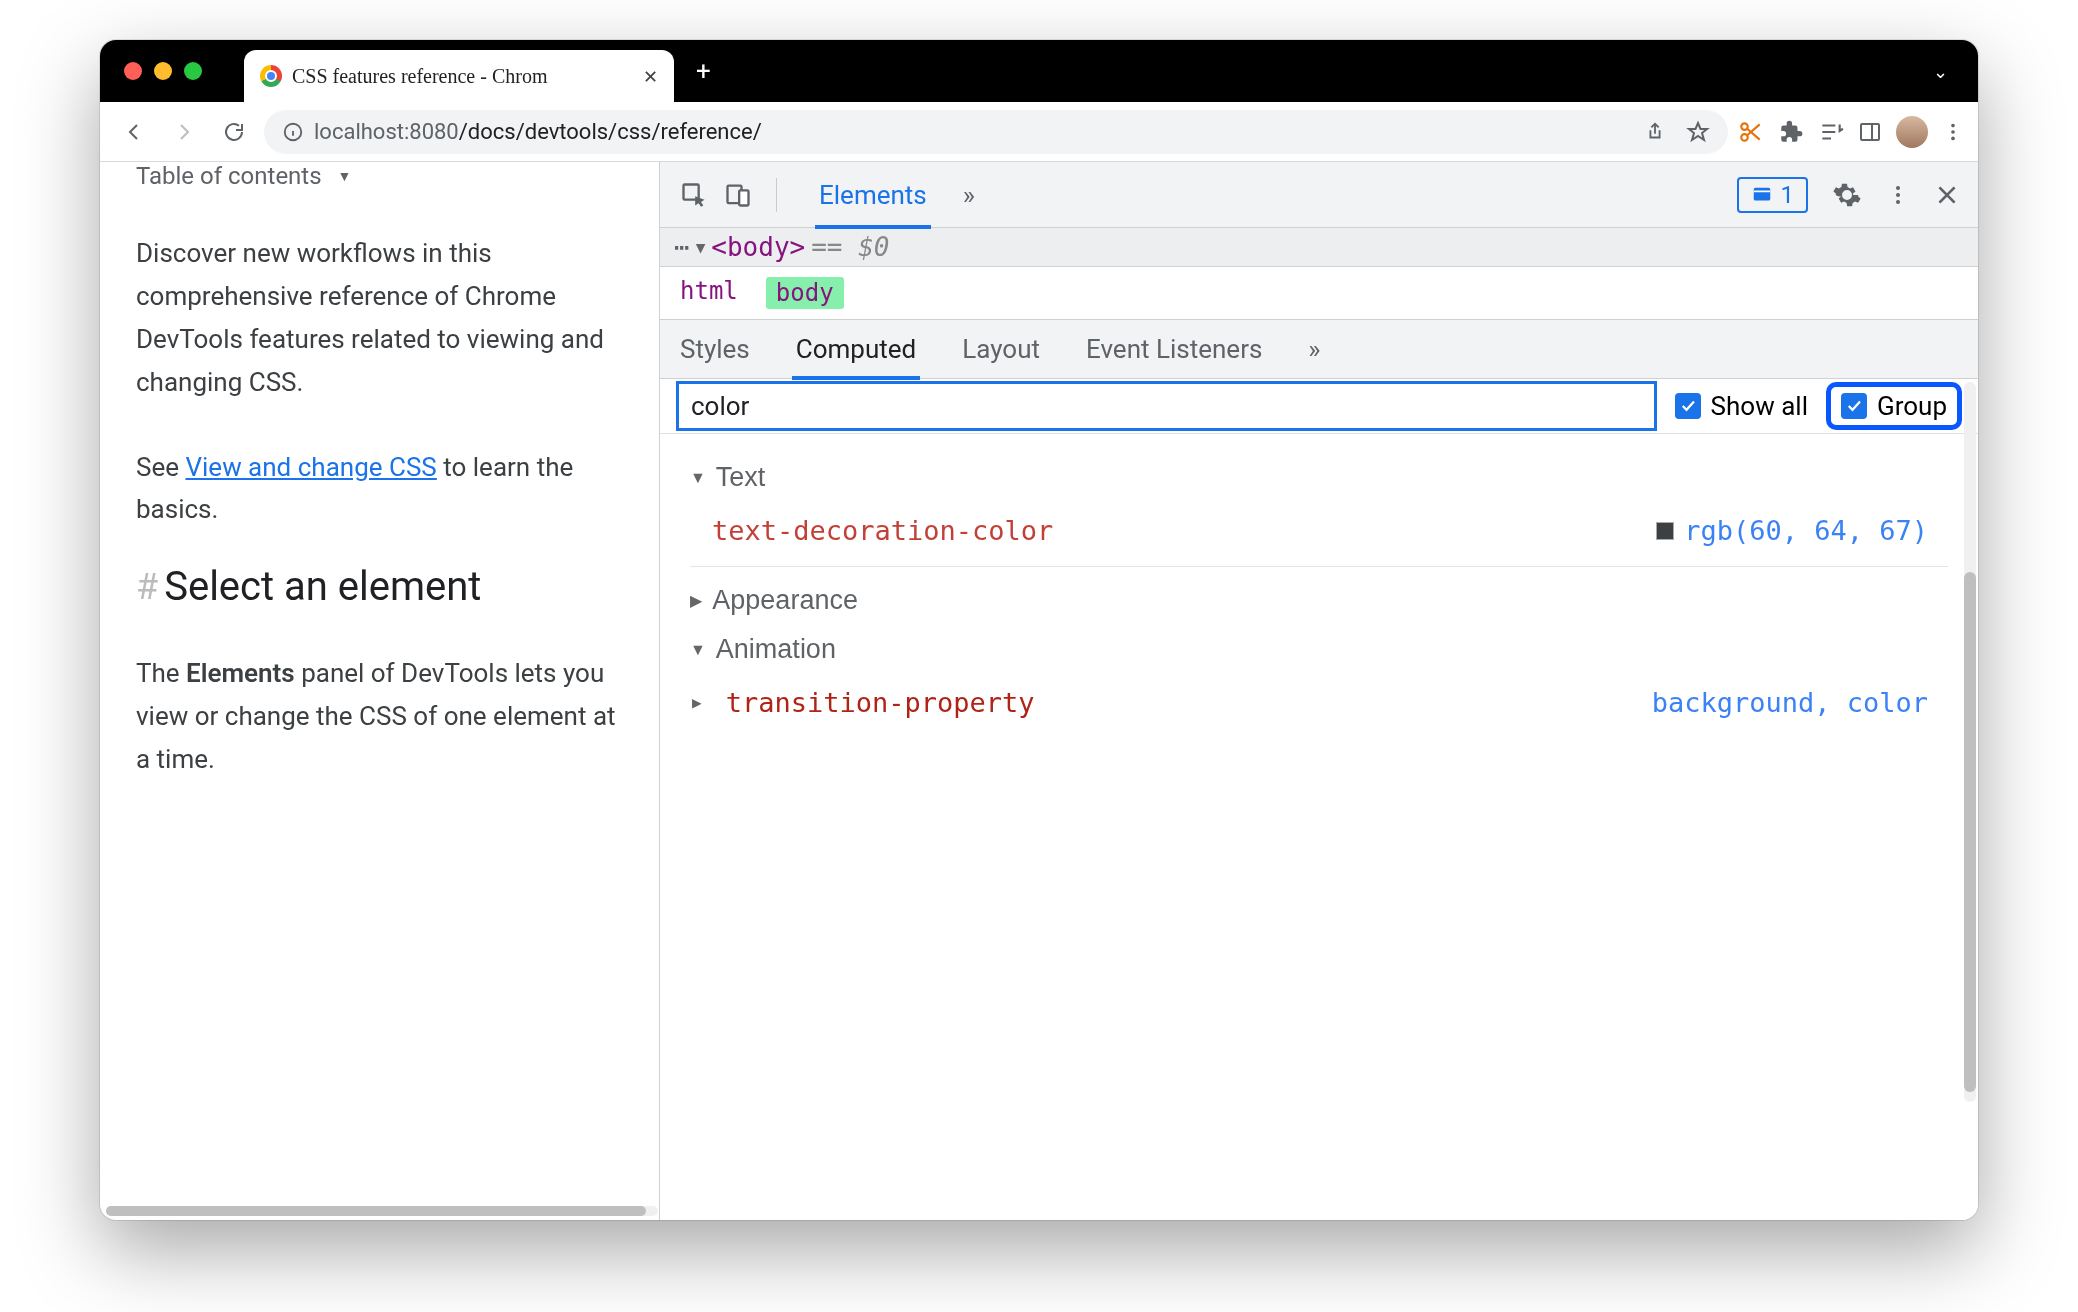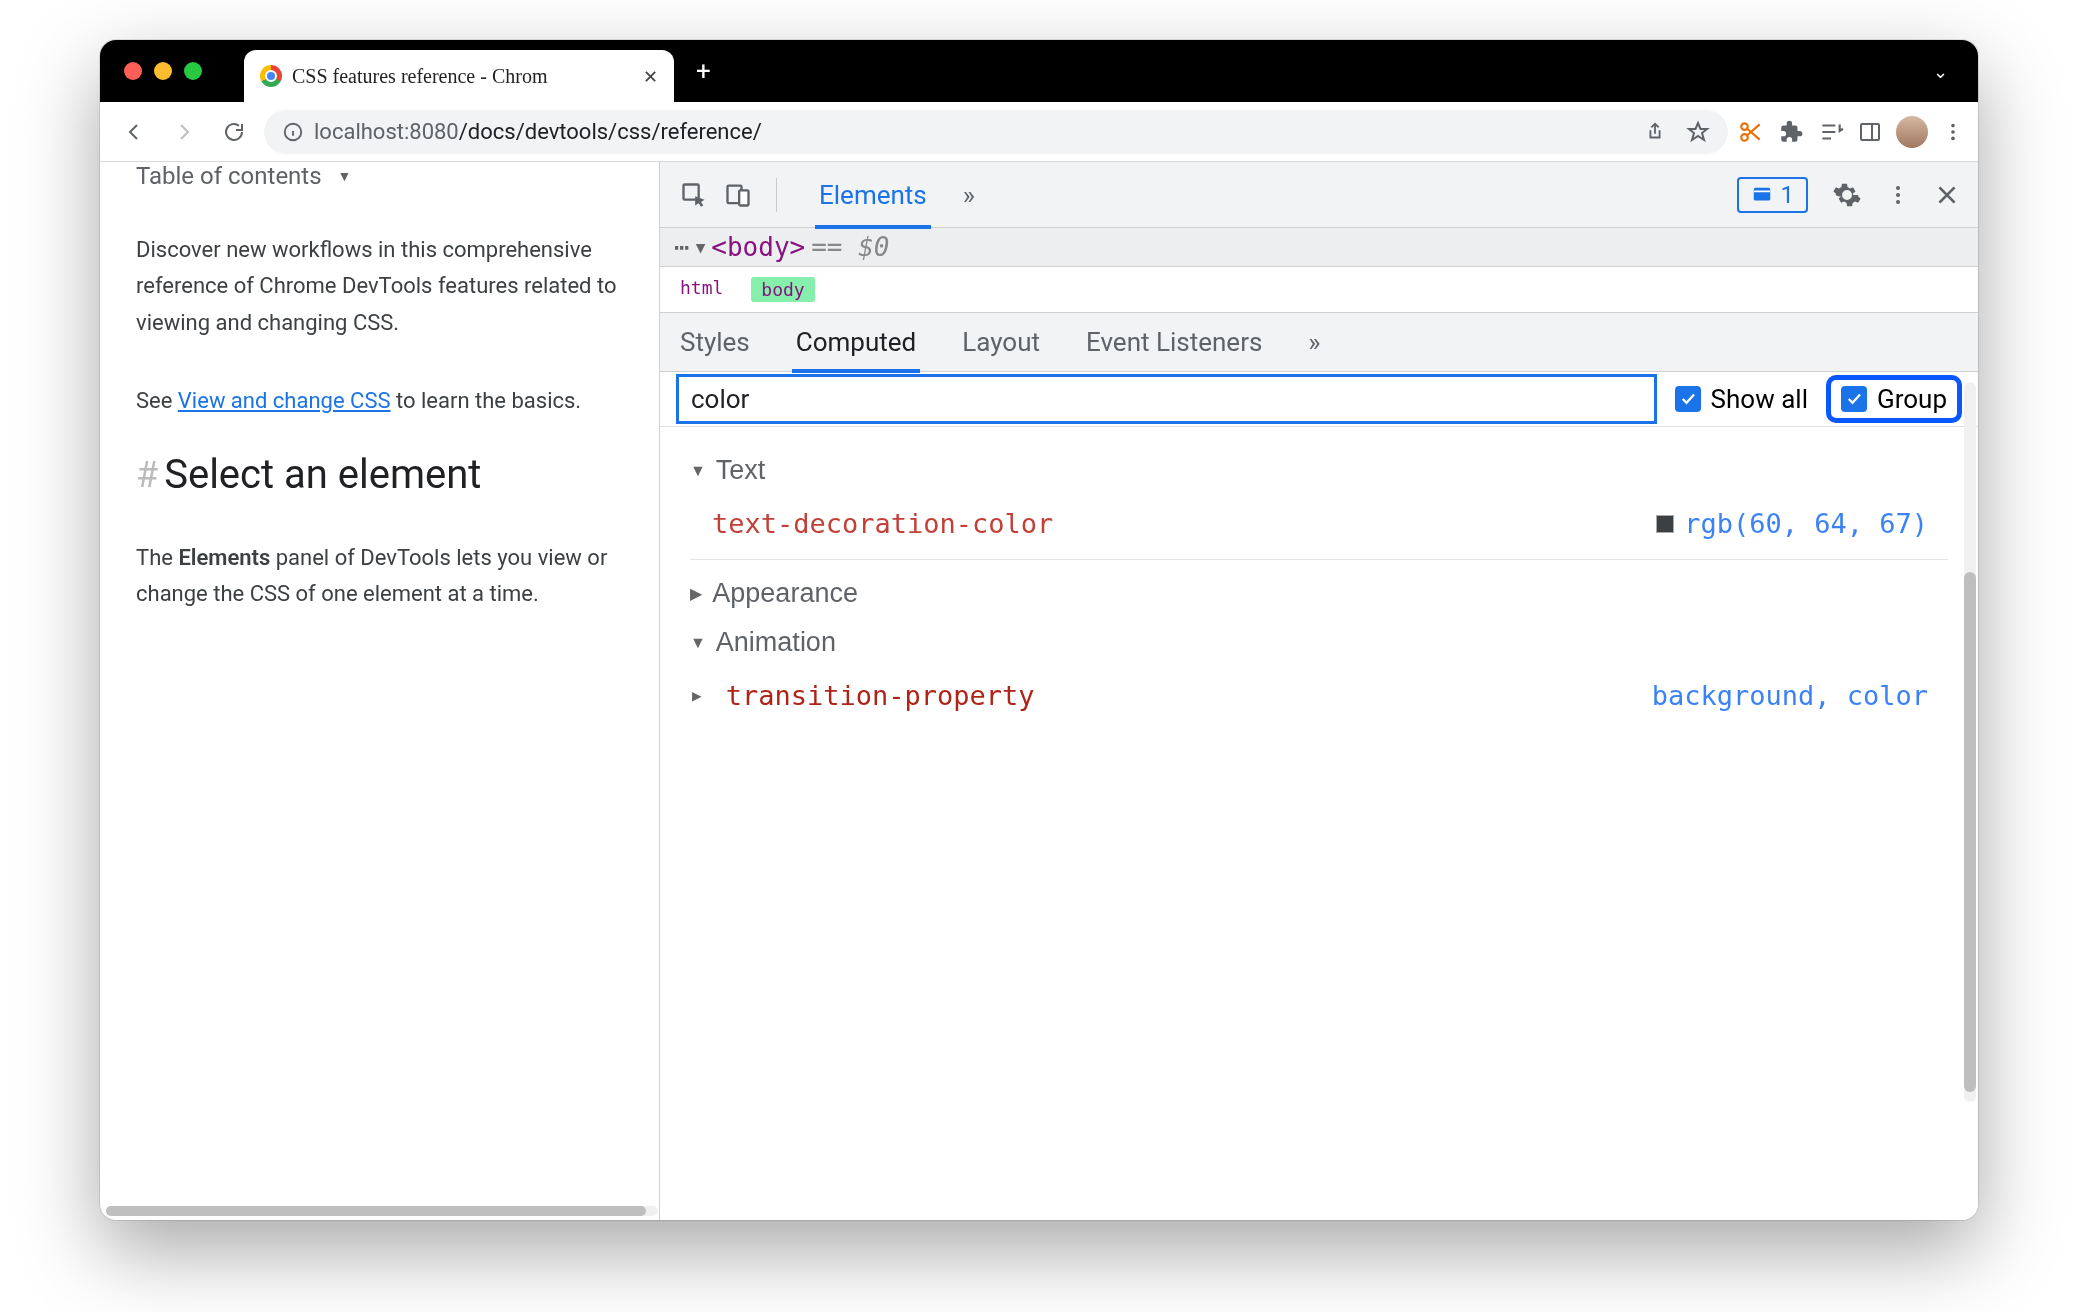--- a/index.html
+++ b/index.html
@@ -98,21 +98,21 @@
   .main { flex:1; display:flex; overflow:hidden; position:relative; }
   .page {
     width: 560px;
     padding: 0 36px 0 36px;
     overflow: hidden;
     border-right: 1px solid #d0d0d0;
     color:#3c4043;
   }
   .toc { font-size:24px; color:#5f6368; display:flex; align-items:center; gap:16px; margin-bottom:40px; }
   .toc-arrow { font-size:14px; }
-  .page p { font-size:22px; line-height:1.65; margin-bottom:32px; color:#3c4043;margin-top:42px; }
+  .page p { font-size:26px; line-height:1.65; margin-bottom:32px; color:#3c4043;margin-top:42px; }
   .page a { color:#1a73e8; text-decoration: underline; }
   .page h2 { font-size:40px; font-weight:400; color:#202124; margin:28px 0; display:flex; align-items:center; gap:6px; }
   .page .hash { color:#bbb; font-size:36px; }
   .page b { font-weight:600; }
   .hscroll { position:absolute; bottom:4px; left:6px; width:552px; height:10px; background:#f0f0f0; border-radius:5px; }
   .hscroll::before { content:''; position:absolute; left:0; width:540px; height:10px; background:#bfbfbf; border-radius:5px; }
   
   .devtools { flex:1; display:flex; flex-direction:column; background:#fff; position:relative; }
   .dt-header {
     height: 66px; border-bottom: 1px solid #d0d0d0;
@@ -124,21 +124,21 @@
   .dt-tabs { display:flex; gap:36px; margin-left:20px; }
   .dt-tab { font-size:26px; color:#5f6368; padding:16px 0; position:relative; }
   .dt-tab.active { color:#1a73e8; }
   .dt-tab.active::after { content:''; position:absolute; left:-4px; right:-4px; bottom:-3px; height:4px; background:#1a73e8; }
   .dt-right { margin-left:auto; display:flex; align-items:center; gap:24px; }
   .issues-badge { border:2px solid #1a73e8; border-radius:4px; padding:2px 12px; display:flex; align-items:center; gap:8px; color:#1a73e8; font-size:24px; }
   
   .dom-line { background:#eceef0; padding:4px 14px; font-family: Menlo,Consolas,monospace; font-size:26px; color:#5f6368; display:flex; align-items:center; gap:6px; border-bottom:1px solid #d0d0d0;}
   .dom-line .tag { color:#881280; }
   .dom-line .eq { color:#888; font-style:italic; }
-  .crumbs { padding:10px 20px; font-family:Menlo,Consolas,monospace; font-size:18px; display:flex; gap:28px; }
+  .crumbs { padding:10px 20px; font-family:Menlo,Consolas,monospace; font-size:24px; display:flex; gap:28px; }
   .crumbs span { color:#881280; }
   .crumbs .sel { background:#86efac; padding:2px 10px; border-radius:3px; }
   
   .subtabs { border-top:1px solid #d0d0d0; border-bottom:1px solid #d0d0d0; background:#f1f3f4; display:flex; gap:46px; padding:0 20px; align-items:center; height:60px; }
   .subtab { font-size:26px; color:#5f6368; position:relative; padding:12px 0; }
   .subtab.active { color:#202124; }
   .subtab.active::after { content:''; position:absolute; left:-4px; right:-4px; bottom:-4px; height:4px; background:#1a73e8; }
   
   .filter-row { display:flex; align-items:center; gap:18px; padding:2px 16px; border-bottom:1px solid #e0e0e0; font-size:26px; }
   .filter-input { flex:1; border:3px solid #1a73e8; height:50px; padding:0 12px; font-size:26px; font-family:inherit; color:#202124; outline:none; }

